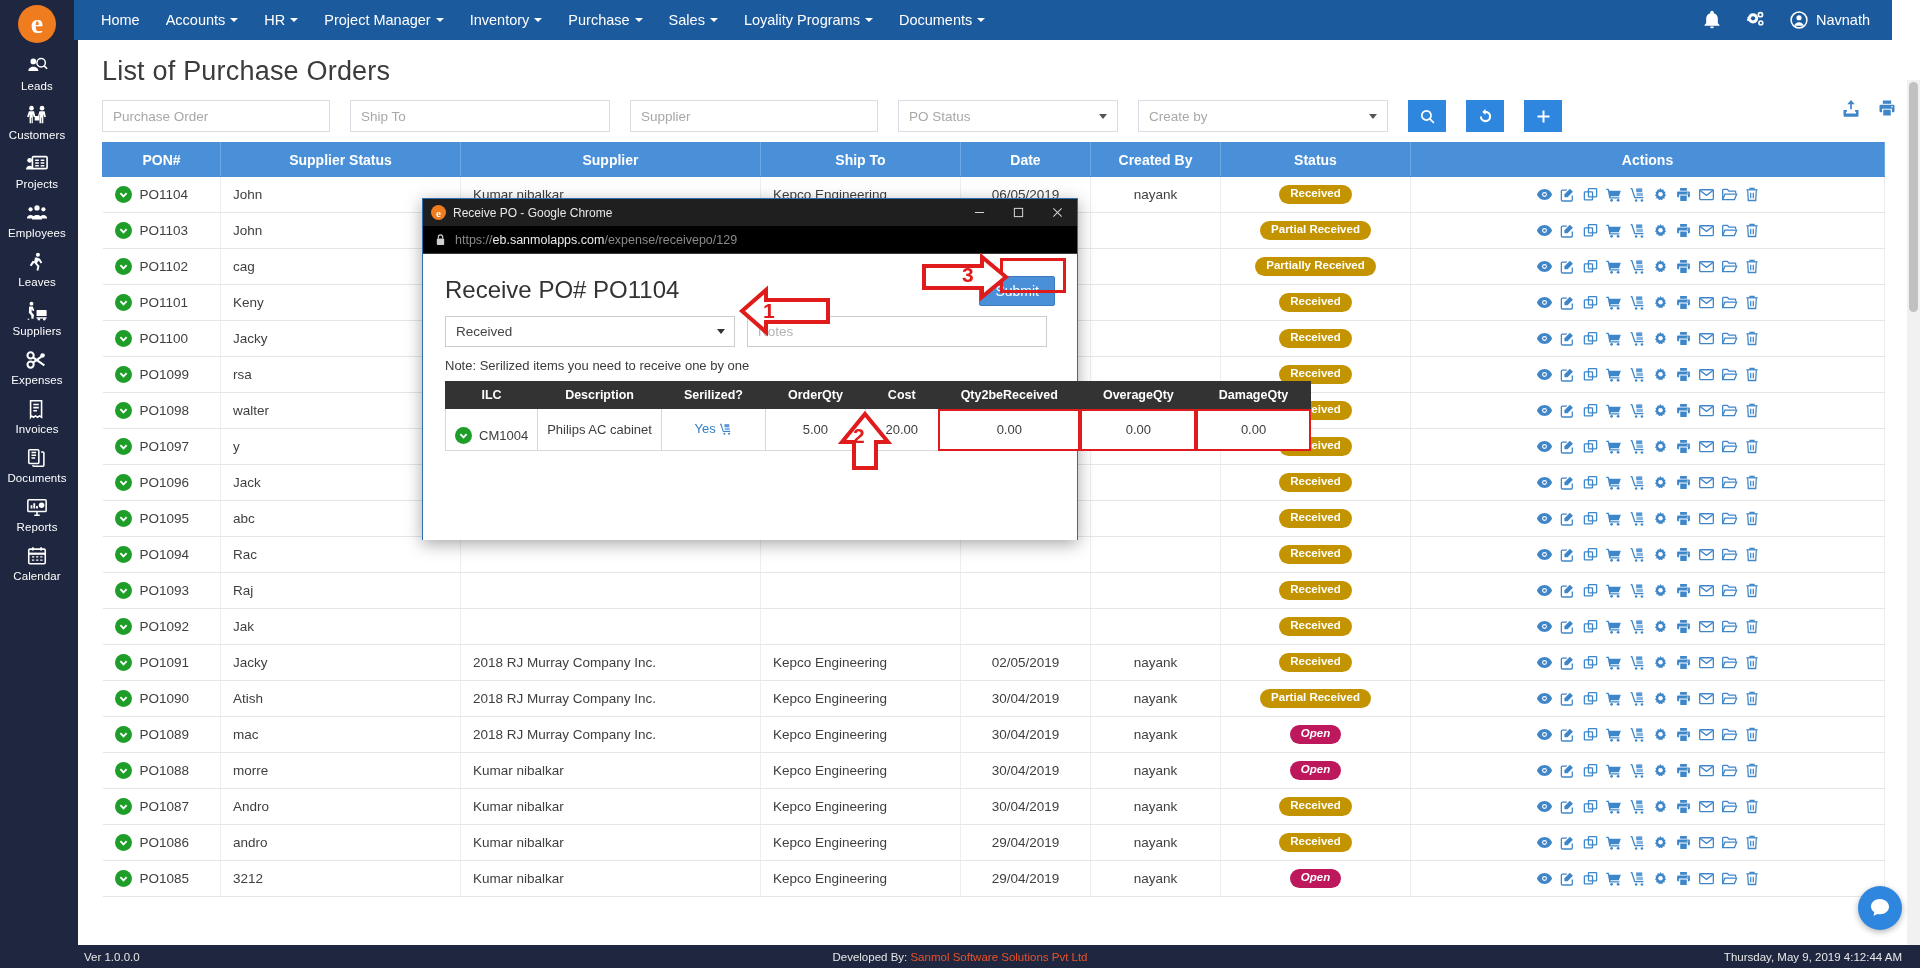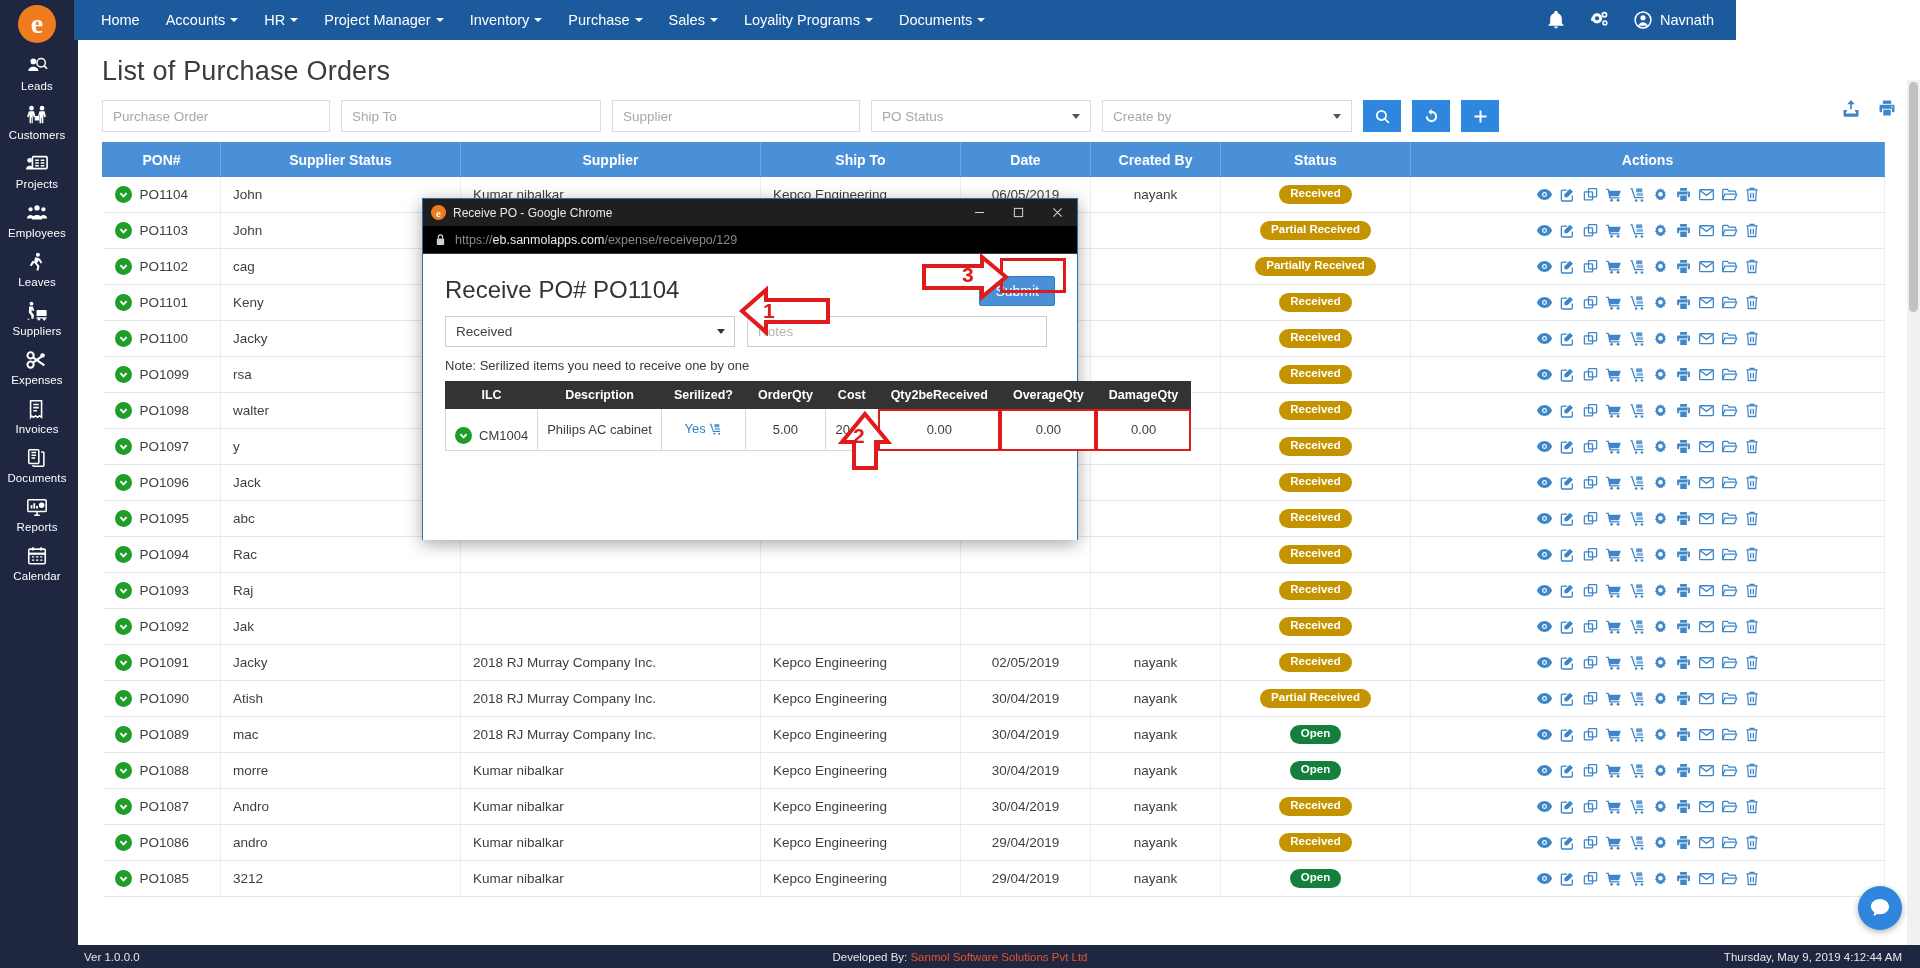--- a/index.html
+++ b/index.html
@@ -35,21 +35,21 @@
     width: 74px; padding: 7px 0 5px 0;
     display: flex; flex-direction: column; align-items: center;
     color: #ffffff; cursor: pointer;
   }
   .side-ico { height: 22px; display:flex; align-items:center; justify-content:center; }
   .side-ico svg { display:block; }
   .side-label { font-size: 11.5px; margin-top: 3px; letter-spacing: .1px; }
 
   
   .topnav {
-    position: absolute; left: 74px; top: 0; width: 1662px; height: 40px;
+    position: absolute; left: 74px; top: 0; width: 1818px; height: 40px;
     background: #1e5799; background: #1c5a9e;
     display: flex; align-items: center;
     z-index: 4;
   }
   .nav-item {
     color: #ffffff; font-size: 14.5px; padding: 0 13px; height: 40px;
     display: flex; align-items: center; cursor: pointer; white-space: nowrap;
   }
   .caret-dn {
     display: inline-block; width: 0; height: 0; margin-left: 5px;
@@ -73,21 +73,21 @@
     font-size: 27px; color: #3b3b3b; font-weight: 400;
     padding: 16px 0 10px 24px; letter-spacing: .2px;
   }
   .title-actions {
     position: absolute; right: 22px; top: 58px; display: flex; gap: 14px;
   }
   .title-actions .ta { cursor: pointer; }
 
   
   .filters {
-    display: flex; align-items: center; gap: 11px;
+    display: flex; align-items: center; gap: 20px;
     padding: 3px 0 10px 24px;
   }
   .finput {
     height: 32px; border: 1px solid #d8dde3; background: #fff;
     font-size: 13.5px; color: #333; padding: 0 10px;
     font-family: "Liberation Sans", sans-serif;
   }
   .finput::placeholder { color: #a8a8a8; }
   .f-po { width: 228px; }
   .f-ship { width: 260px; }
@@ -136,21 +136,21 @@
     display: inline-flex; align-items: center; justify-content: center;
     flex: 0 0 auto;
   }
   .badge {
     display: inline-block; border-radius: 10px; color: #fff;
     font-size: 11.5px; font-weight: bold; padding: 3px 11px 4px 11px;
     line-height: 1;
   }
   .badge.received { background: #c49400; }
   .badge.partial  { background: #c49400; }
-  .badge.open     { background: #15803d; }
+  .badge.open     { background: #be185d; font-style: italic; }
   .acts { display: flex; align-items: center; justify-content: center; gap: 6px; }
   .acts span { cursor: pointer; display: flex; color: #3f86c9; }
 
   
   .footer {
     position: absolute; left: 0; bottom: 0; width: 1920px; height: 23px;
     background: #1f2740; color: #e7e7e7; font-size: 11.5px;
     display: flex; align-items: center; z-index: 6;
   }
   .footer .f-ver { position: absolute; left: 84px; }
@@ -227,21 +227,21 @@
   .m-note-text { font-size: 13px; color: #3b3b3b; margin: 11px 0 8px 0; }
   .btn-submit {
     position: absolute; right: 22px; top: 22px;
     background: #4a90d9; border: 1px solid #3c7bbd; color: #fff;
     font-size: 14px; padding: 6px 15px; cursor: pointer;
     font-family: "Liberation Sans", sans-serif; border-radius: 2px;
   }
   table.potbl { border-collapse: collapse; }
   table.potbl th {
     background: #333333; color: #fff; font-size: 12.5px; font-weight: bold;
-    padding: 6px 12px; border: 1px solid #333; text-align: center;
+    padding: 6px 22px; border: 1px solid #333; text-align: center;
     white-space: nowrap;
   }
   table.potbl td {
     font-size: 13px; color: #3d3d3d; padding: 6px 9px;
     border: 1px solid #d7d7d7; text-align: center; white-space: nowrap;
     background: #fff;
   }
   table.potbl td.ilc { text-align: left; }
   table.potbl td.desc { text-align: left; }
   table.potbl td.num { text-align: center; }

